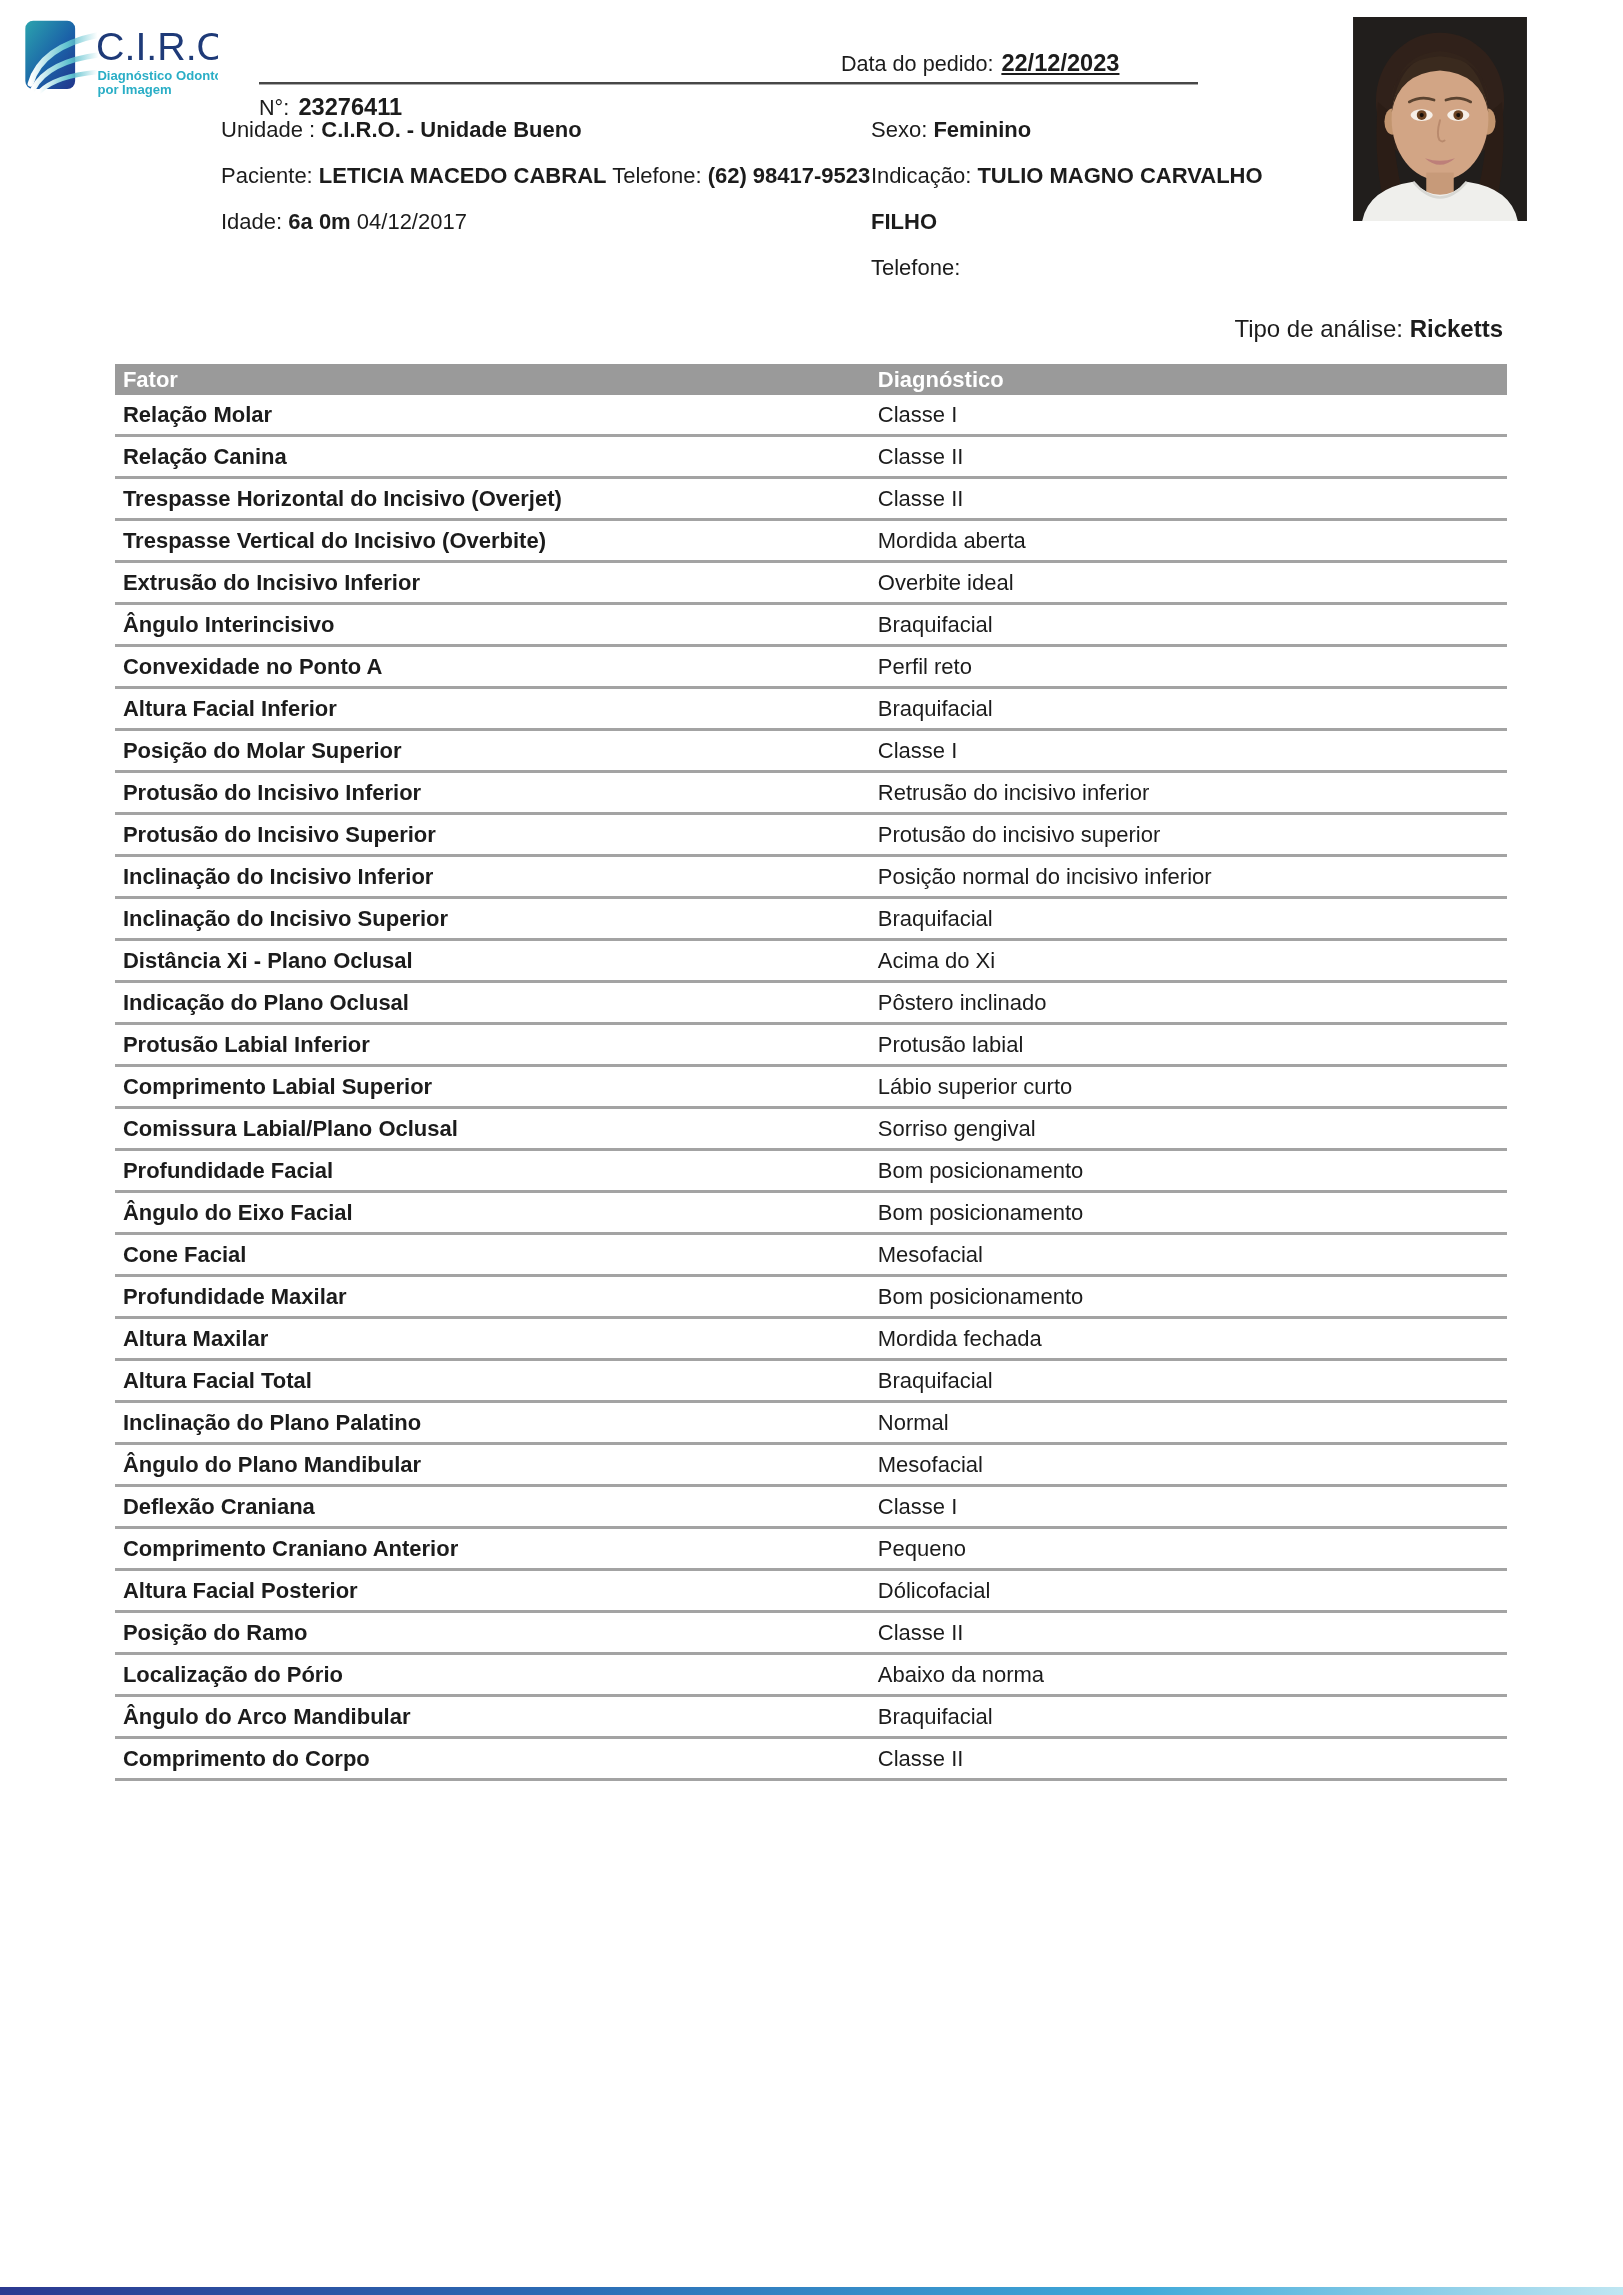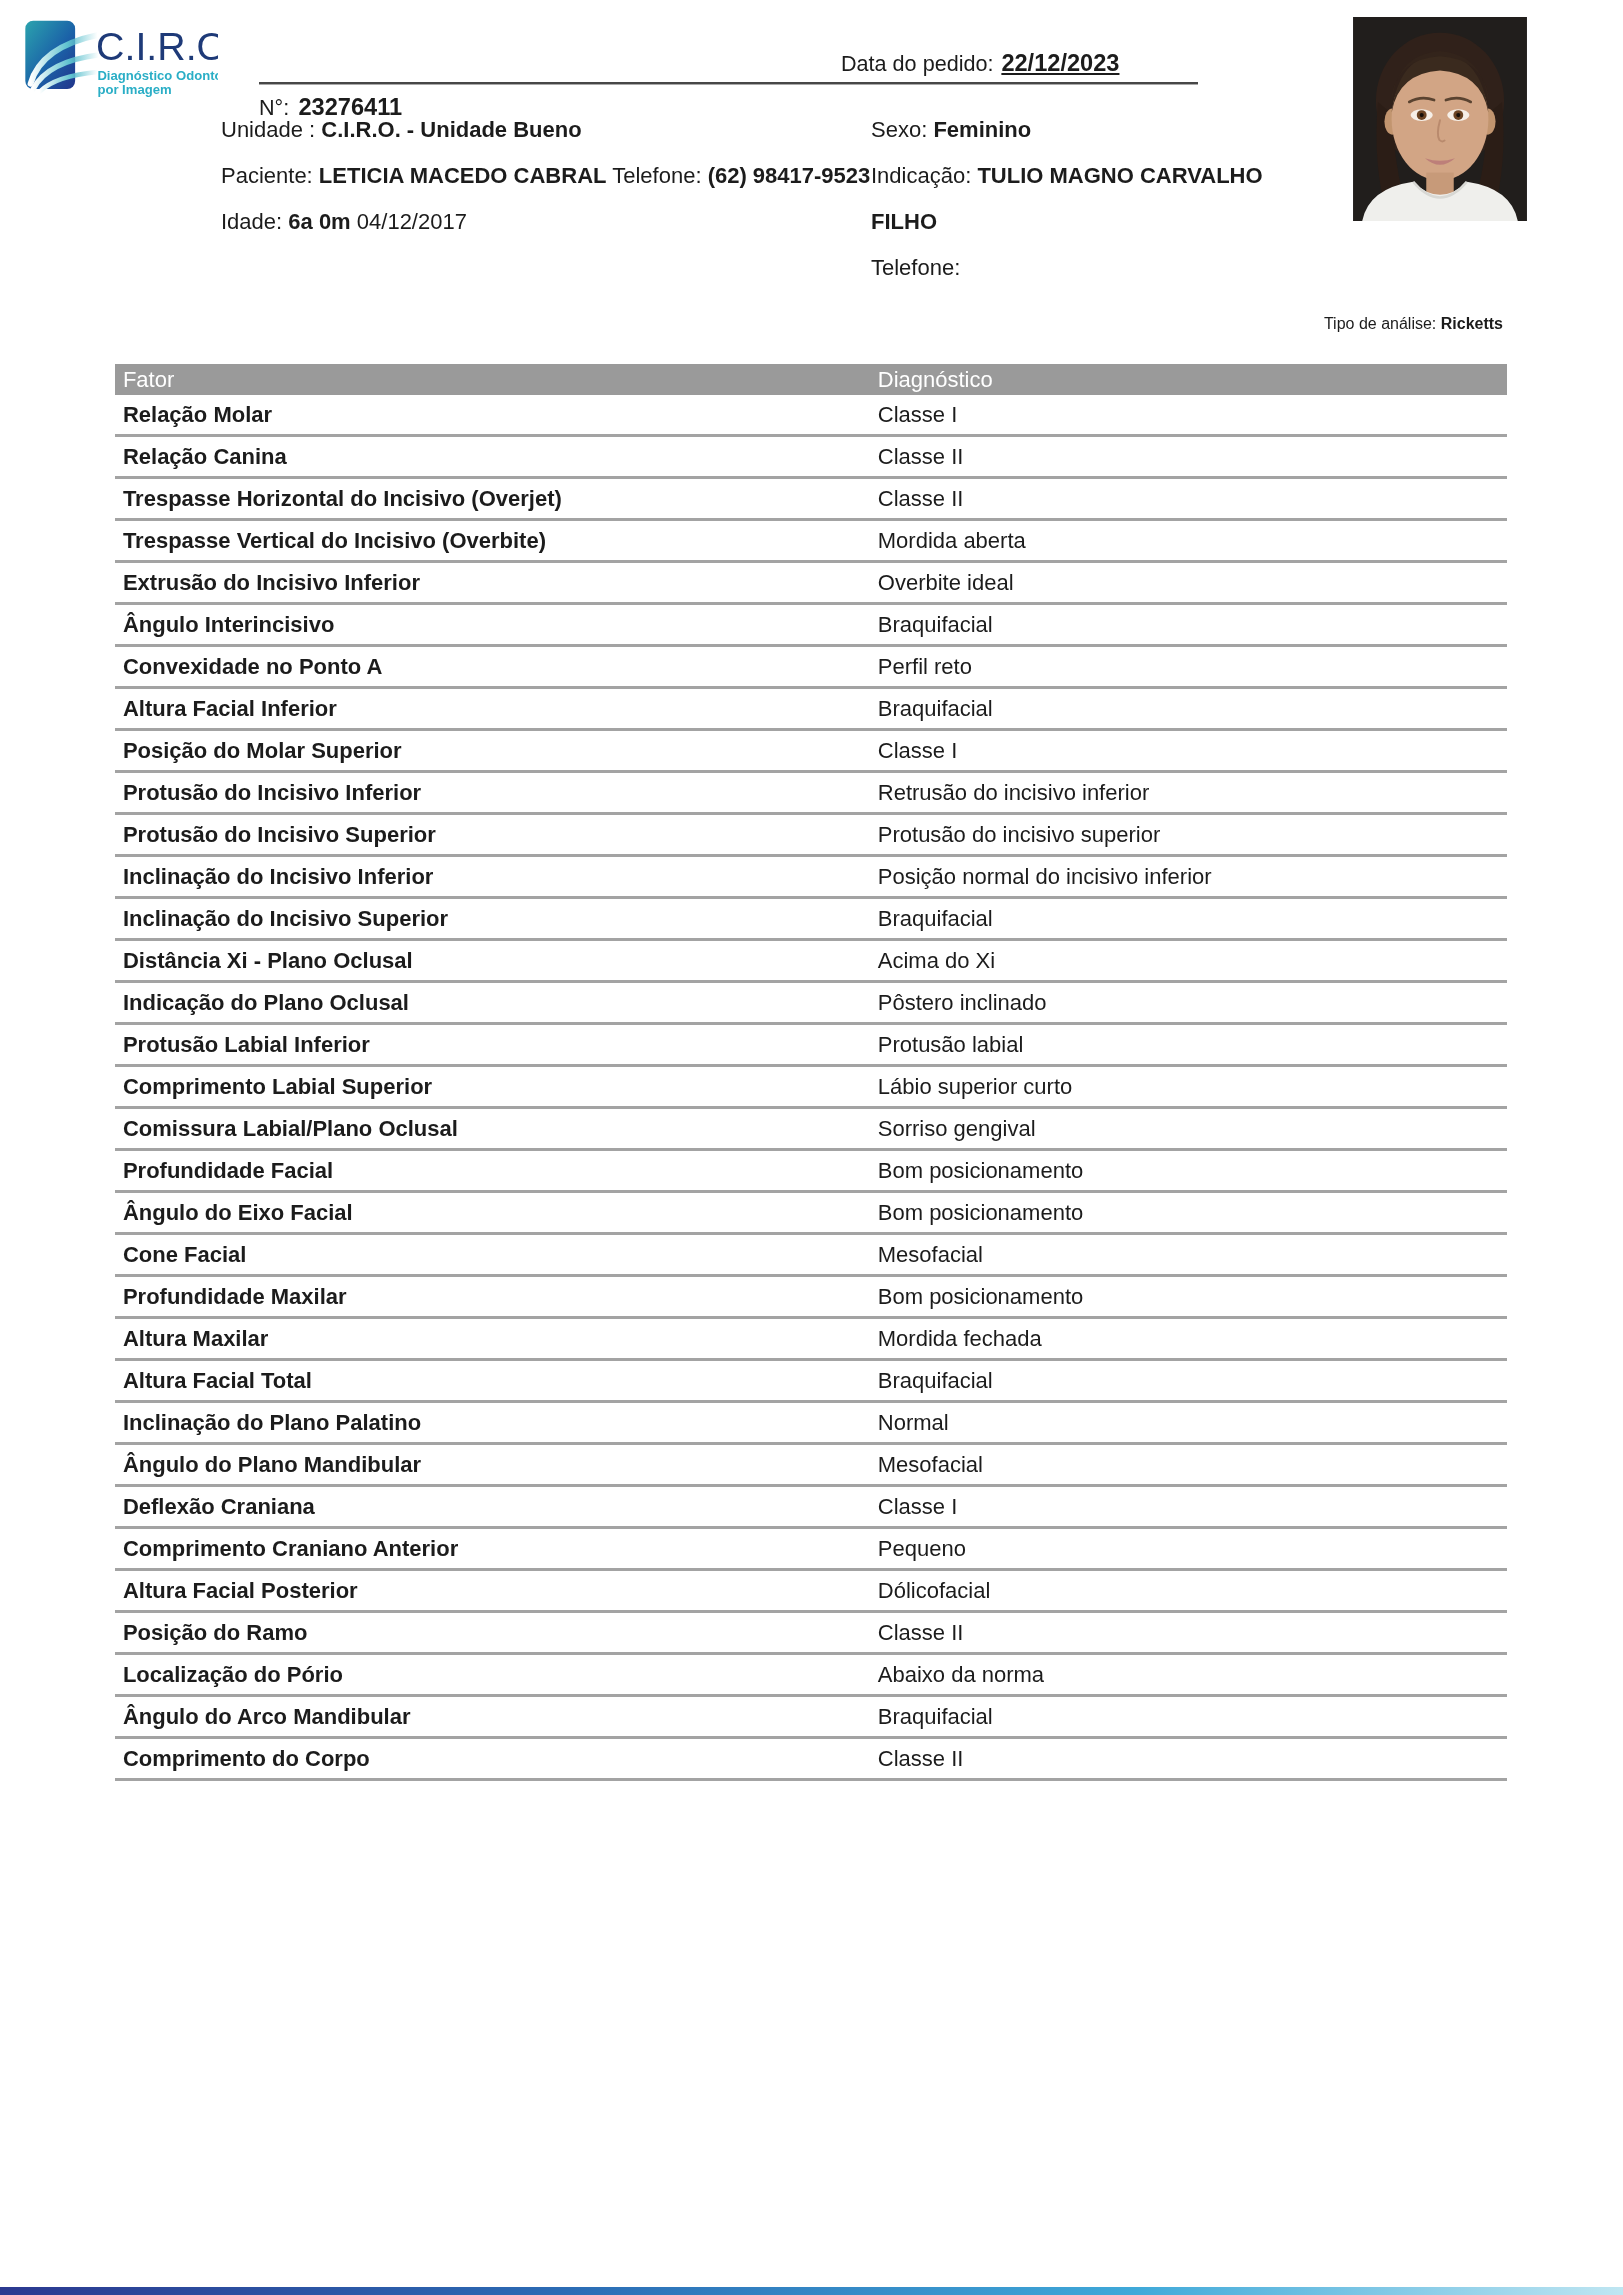--- a/index.html
+++ b/index.html
@@ -20,26 +20,26 @@
   .date-row .val{font-weight:bold;font-size:23.6px;text-decoration:underline;}
   .header-rule{position:absolute;left:259px;top:82px;width:939px;height:3.3px;
     background:linear-gradient(#474747 55%,#a9a9a9 55%);}
   
   .pat-left{position:absolute;left:221px;top:107px;width:681px;line-height:46px;font-size:22px;}
   .pat-right{position:absolute;left:871px;top:107px;width:445px;line-height:46px;font-size:22px;}
   .b{font-weight:bold;}
   
   .photo{position:absolute;left:1353px;top:17px;width:174px;height:204px;}
   
-  .analysis{position:absolute;right:120px;top:315px;font-size:16px;text-align:right;}
+  .analysis{position:absolute;right:120px;top:315px;font-size:24px;text-align:right;}
   .analysis .val{font-weight:bold;}
   
   table.diag{position:absolute;left:115px;top:364px;width:1392px;border-collapse:collapse;table-layout:fixed;}
   table.diag th{
-    background:#9a9a9a;color:#ffffff;font-weight:normal;font-size:22px;
+    background:#9a9a9a;color:#ffffff;font-weight:bold;font-size:22px;
     text-align:left;height:31px;padding:0 0 0 7.9px;vertical-align:middle;
   }
   table.diag td{
     font-size:22px;height:39px;padding:0 0 0 7.9px;vertical-align:middle;
     border-bottom:3.9px solid #a3a3a3;background:#ffffff;white-space:nowrap;overflow:hidden;
   }
   .w-fator{width:747px;font-weight:bold;}
   
   .footer-bar{position:absolute;left:0;bottom:0;width:100%;height:7.9px;
     background:linear-gradient(90deg,#2b3990 0%,#2b6cb5 35%,#3fa9d9 70%,#bfe6f2 100%);}

